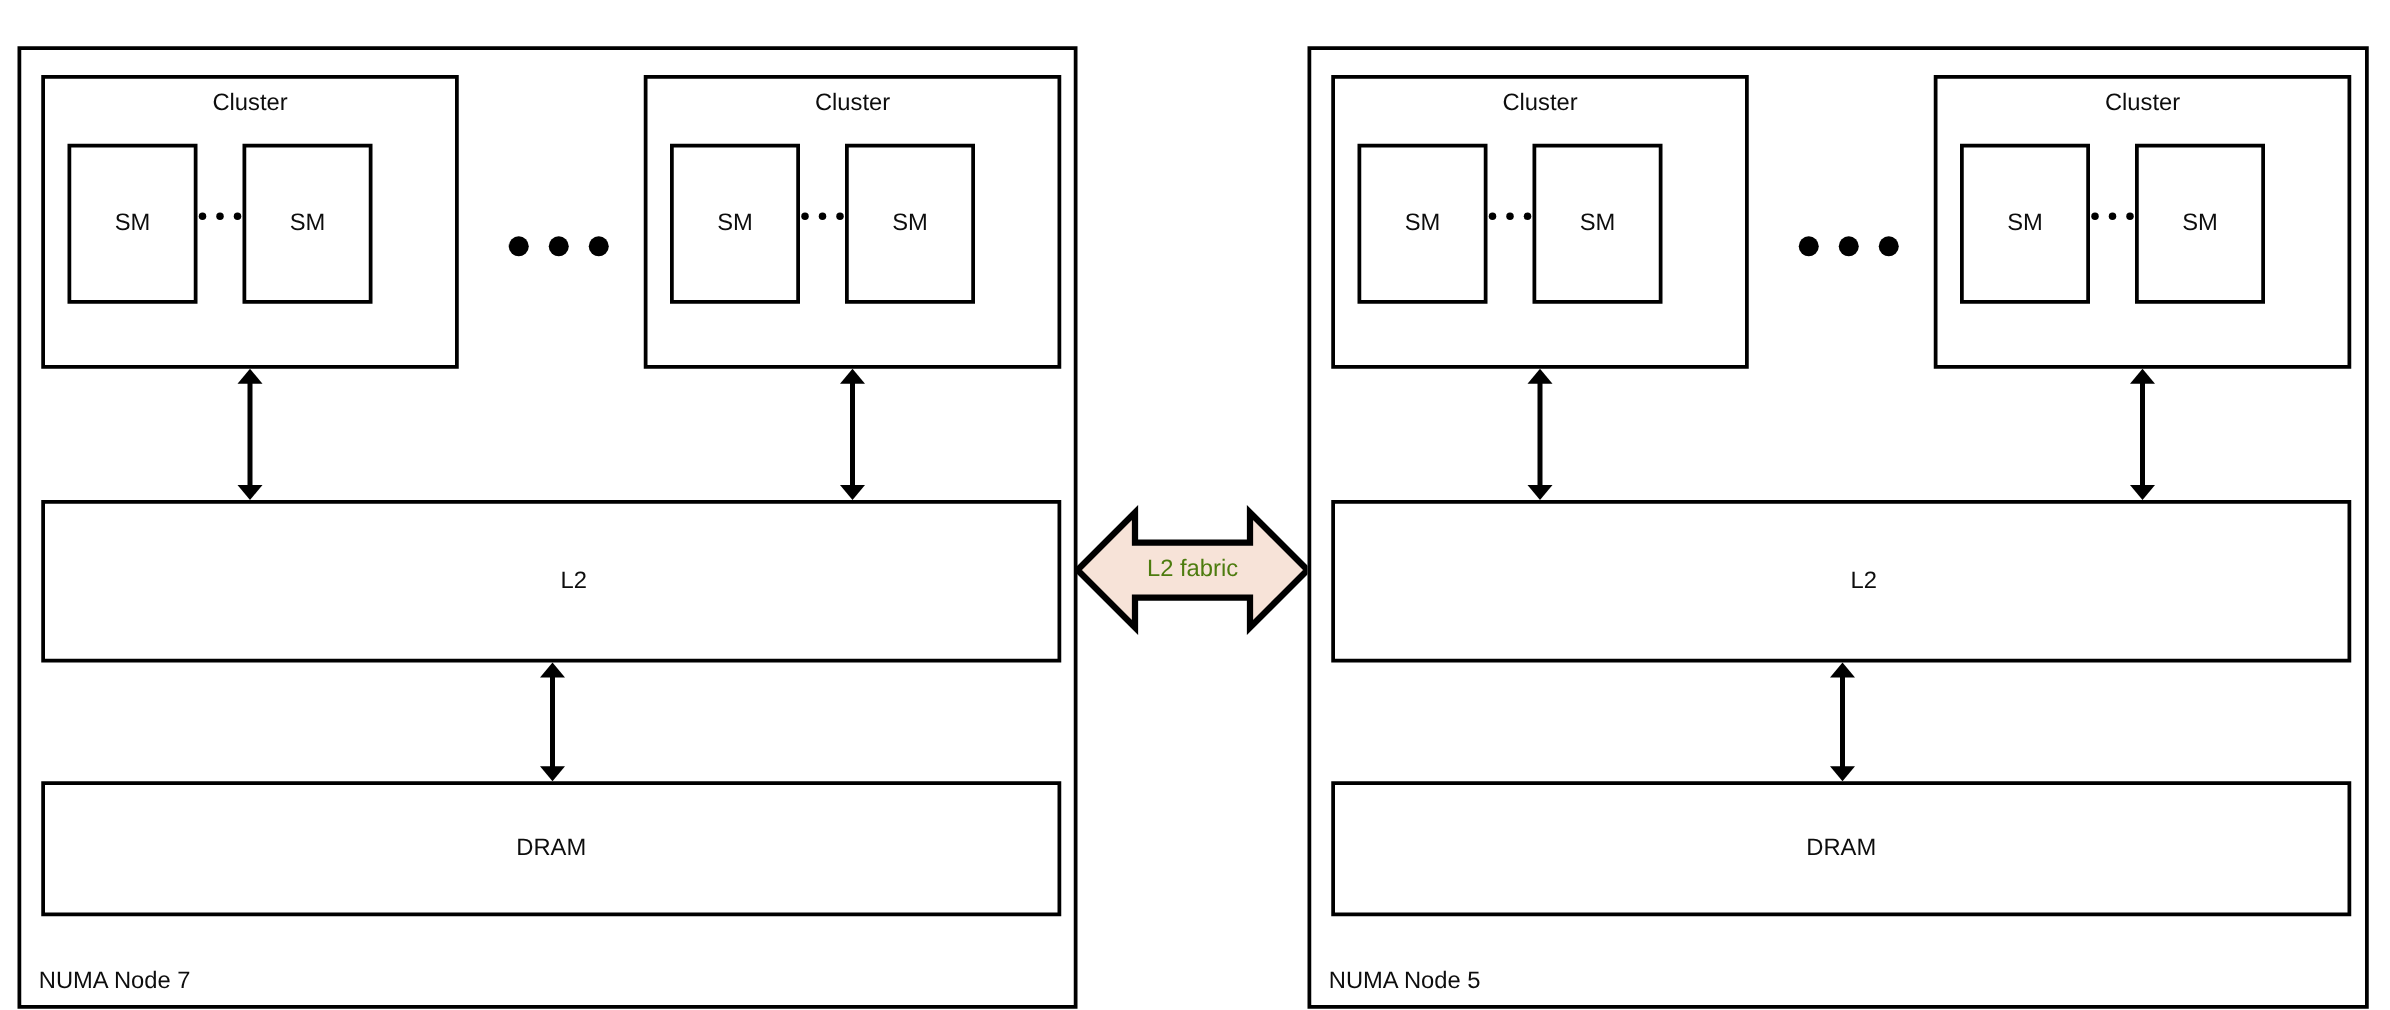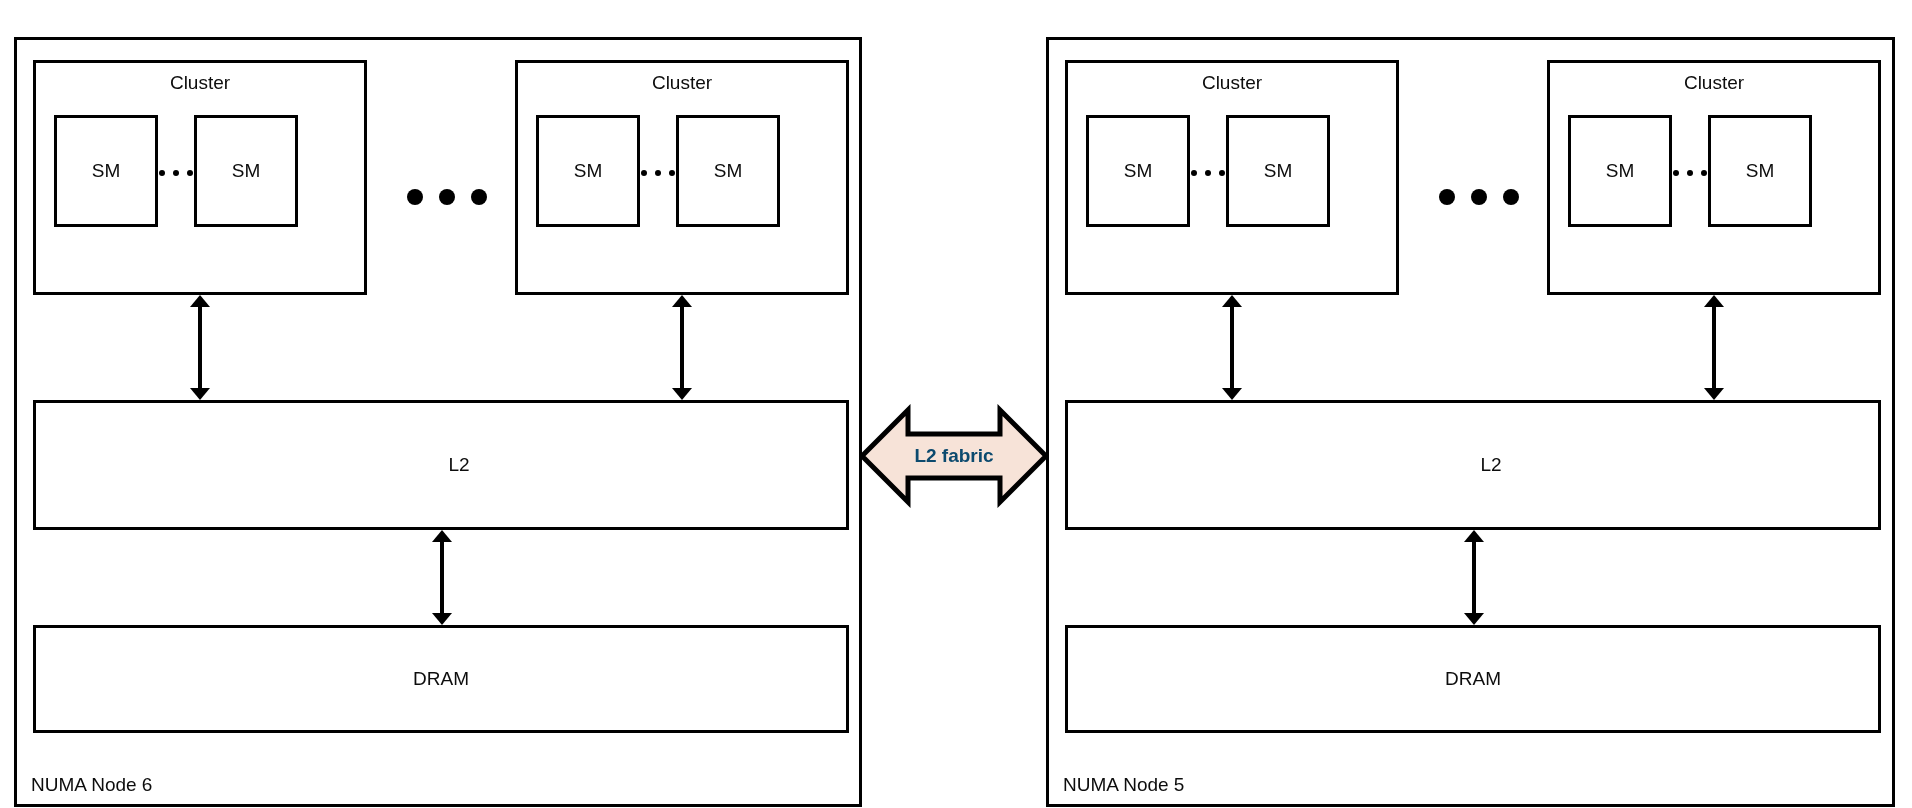--- a/index.html
+++ b/index.html
@@ -63,21 +63,21 @@
     font-size: 19px;
     line-height: 24px;
     color: #0d0d0d;
   }
 
   
   .sm {
     position: absolute;
     top: 52px;
     width: 104px;
-    height: 112px;
+    height: 128px;
     border: 3px solid #000000;
     box-sizing: border-box;
     background: #ffffff;
     display: flex;
     align-items: center;
     justify-content: center;
     font-size: 19px;
     color: #0d0d0d;
   }
   .sm-left  { left: 18px; }
@@ -171,23 +171,22 @@
   #l2-fabric-label {
     position: absolute;
     left: 0;
     top: 0;
     width: 100%;
     height: 100%;
     display: flex;
     align-items: center;
     justify-content: center;
     font-size: 19px;
-    color: #0c4a6e;
+    color: #4d7c0f;
     pointer-events: none;
-    font-weight: bold;
   }
 </style>
 </head>
 <body>
 
 <div id="canvas">
 
   <div class="numa-node" id="node-left">
 
     <div class="cluster cluster-a">
@@ -232,21 +231,21 @@
     <div class="memory-bar l2-bar">L2</div>
 
     <div class="v-arrow arrow-l2-dram">
       <div class="head head-up"></div>
       <div class="shaft"></div>
       <div class="head head-down"></div>
     </div>
 
     <div class="memory-bar dram-bar">DRAM</div>
 
-    <div class="node-label">NUMA Node 6</div>
+    <div class="node-label">NUMA Node 7</div>
   </div>
 
   <div id="l2-fabric">
     <svg viewBox="0 0 188 104" preserveAspectRatio="none">
       <polygon points="2,52 48,6 48,30 140,30 140,6 186,52 140,98 140,74 48,74 48,98" fill="#F7E3D8" stroke="#000000" stroke-width="5" stroke-linejoin="miter"></polygon>
     </svg>
     <div id="l2-fabric-label">L2 fabric</div>
   </div>
 
   <div class="numa-node" id="node-right">

